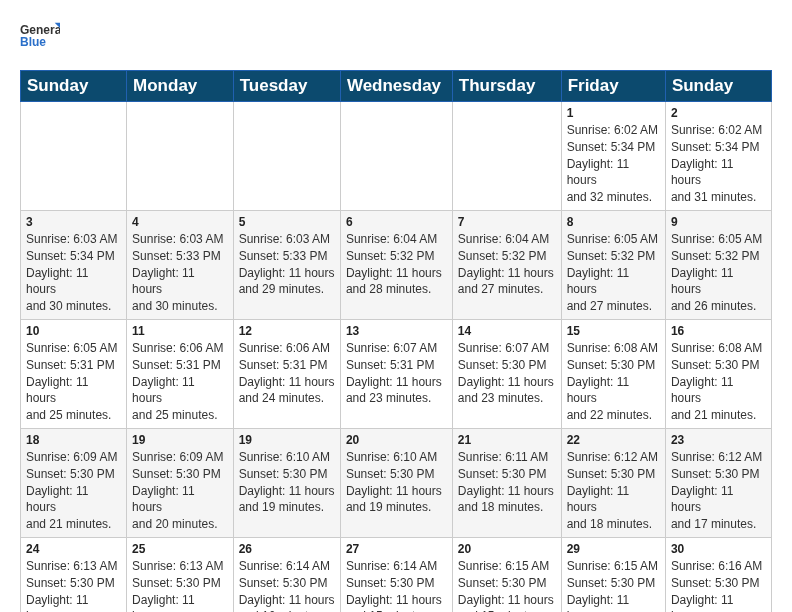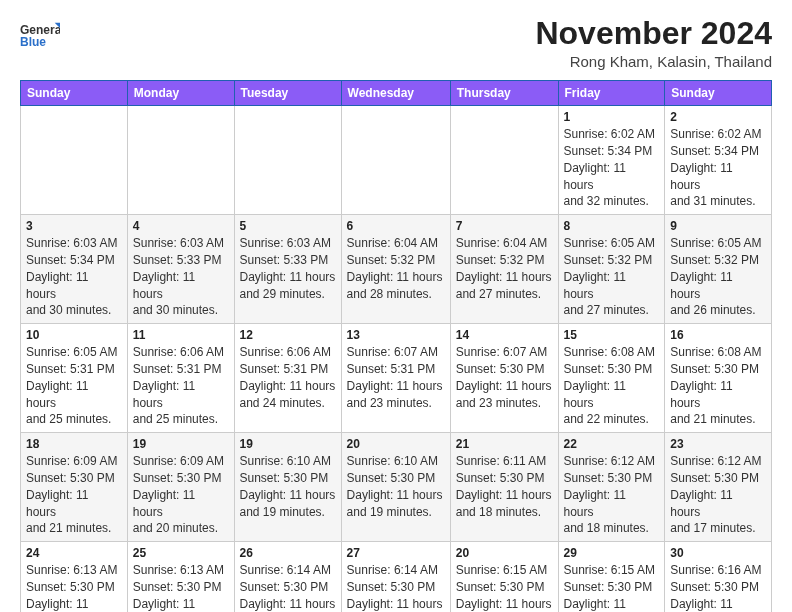--- a/index.html
+++ b/index.html
@@ -38,25 +38,25 @@
       color: #444;
       margin-top: 2px;
     }
     .calendar {
       width: 100%;
       border-collapse: collapse;
       border: 1px solid #bbb;
       font-size: 10.5px;
     }
     .calendar th {
-      background: #8b5cf6;
+      background: #0c4a6e;
       color: #fff;
       text-align: left;
       padding: 5px 6px;
-      font-size: 12px;
+      font-size: 17px;
       font-weight: bold;
       border: 1px solid #2060b0;
     }
     .calendar td {
       border: 1px solid #ccc;
       vertical-align: top;
       padding: 4px 5px;
       width: 113px;
       height: 78px;
       background: #fff;
@@ -87,24 +87,20 @@
   <div class="header">
     <div class="logo">
     <div style="margin-right:6px;">
       <svg width="40" height="40" viewBox="0 0 60 50" xmlns="http://www.w3.org/2000/svg">
         <text x="0" y="22" font-size="18" font-weight="bold" fill="#333" font-family="Arial">General</text>
         <text x="0" y="40" font-size="18" font-weight="bold" fill="#2a6fc9" font-family="Arial">Blue</text>
         <polygon points="52,5 62,15 62,5" fill="#2a6fc9"></polygon>
       </svg>
     </div>
   </div>
-    <div class="title-block">
-      <div class="month-title">November 2024</div>
-      <div class="location">Rong Kham, Kalasin, Thailand</div>
-    </div>
   </div>
 
   <table class="calendar">
     <thead>
       <tr>
       <th>Sunday</th>
           <th>Monday</th>
           <th>Tuesday</th>
           <th>Wednesday</th>
           <th>Thursday</th>

